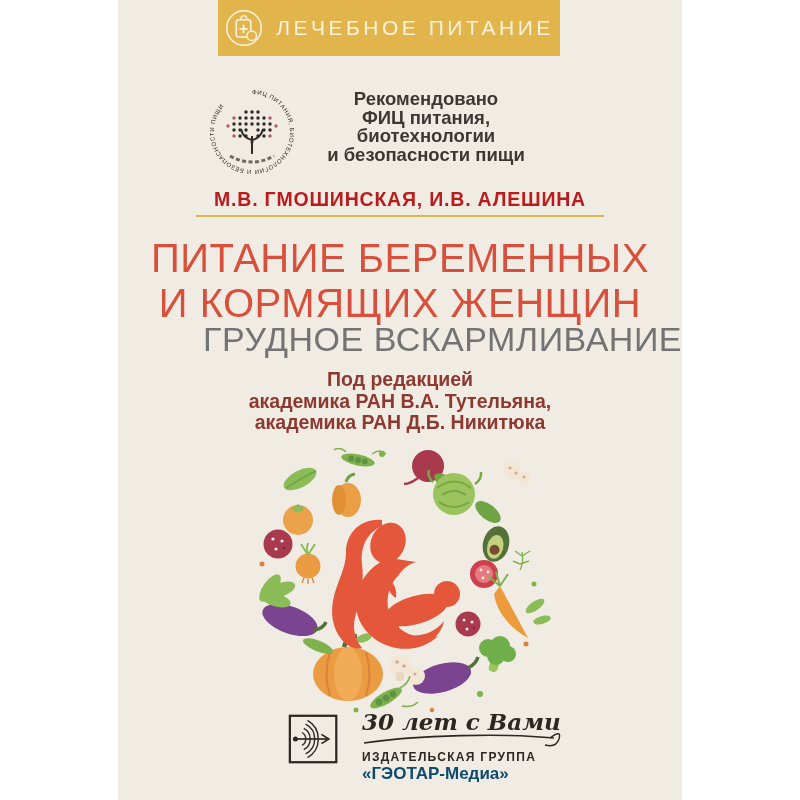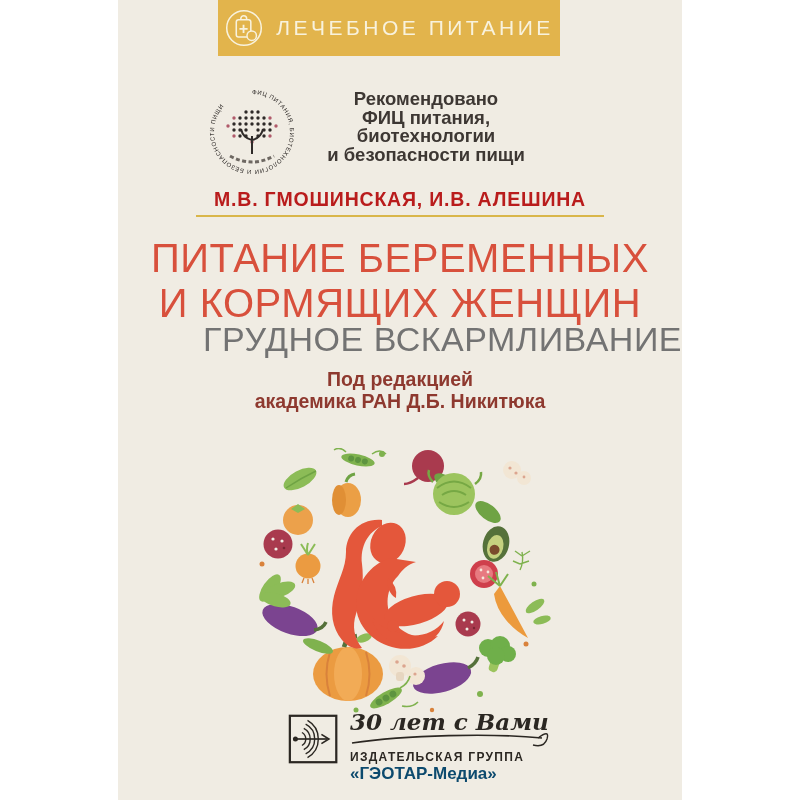--- a/index.html
+++ b/index.html
@@ -45,21 +45,21 @@
     color:#737373; font-size:34px; letter-spacing:0.5px;margin-left:9px;
   }
   
   .editors {
     position:absolute; left:0; right:0; top:369px; text-align:center;
     color:#8e392f; font-size:19.5px; line-height:21.5px; font-weight:bold;
   }
   
   .wreath { position:absolute; left:32px; top:448px; width:500px; height:292px; }
   
-  .publisher { position:absolute; left:170px; top:710px; display:flex; gap:10px; }
+  .publisher { position:absolute; left:170px; top:710px; display:flex; gap:22px; }
   .pub-text { position:relative; width:215px; }
   .pub-script {
     font-family:"DejaVu Serif", serif; font-style:italic; font-weight:bold;
     font-size:23px; color:#2b2722; line-height:24px; white-space:nowrap;
   }
   .pub-flourish { position:absolute; left:0; top:21px; }
   .pub-group {
     margin-top:16px; font-size:12px; font-weight:bold; letter-spacing:1.3px;
     color:#2b2722; white-space:nowrap;
   }
@@ -139,20 +139,21 @@
     <div class="authors-rule"></div>
 
     <h1 class="title">
       <span>ПИТАНИЕ БЕРЕМЕННЫХ</span><br>
       <span>И КОРМЯЩИХ ЖЕНЩИН</span>
     </h1>
     <div class="subtitle">ГРУДНОЕ ВСКАРМЛИВАНИЕ</div>
 
     <div class="editors">
       <div>Под редакцией</div>
+      <div>академика РАН В.А. Тутельяна,</div>
       <div>академика РАН Д.Б. Никитюка</div>
     </div>
 
     <svg class="wreath" viewBox="0 0 500 292">
       <g>
 
         <g>
             <ellipse cx="150" cy="31" rx="18" ry="8.5" transform="rotate(-28 150 31)" fill="#8cbc57"></ellipse>
           <path d="M136,40 Q151,30 166,23" stroke="#6fa344" stroke-width="1.5" fill="none"></path>
           </g>

